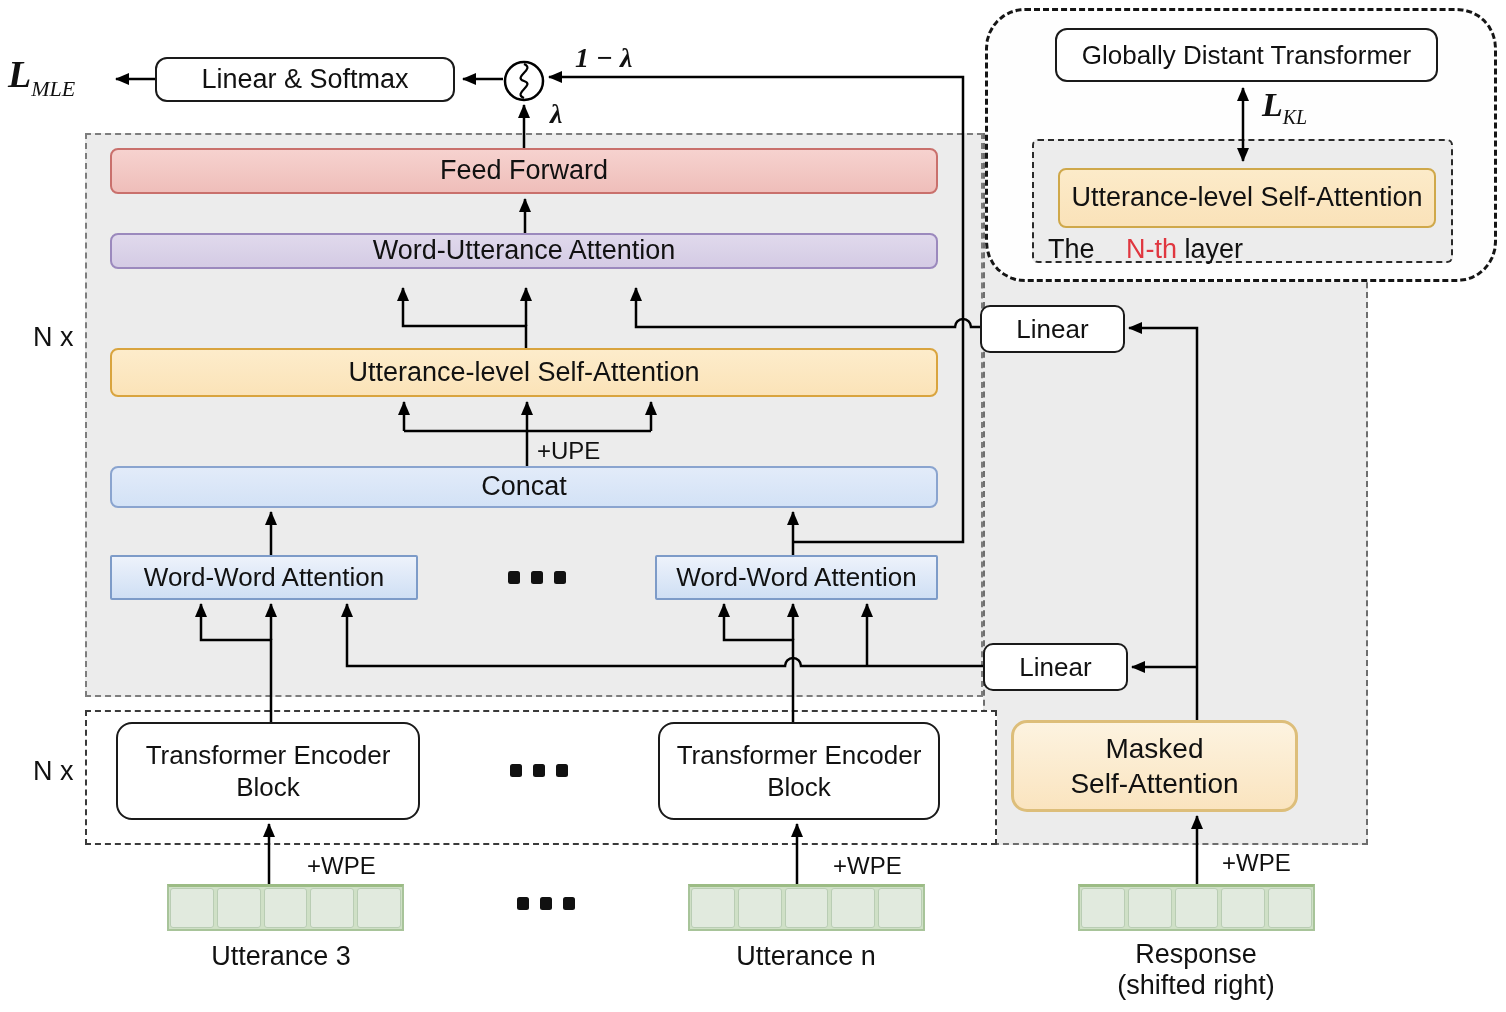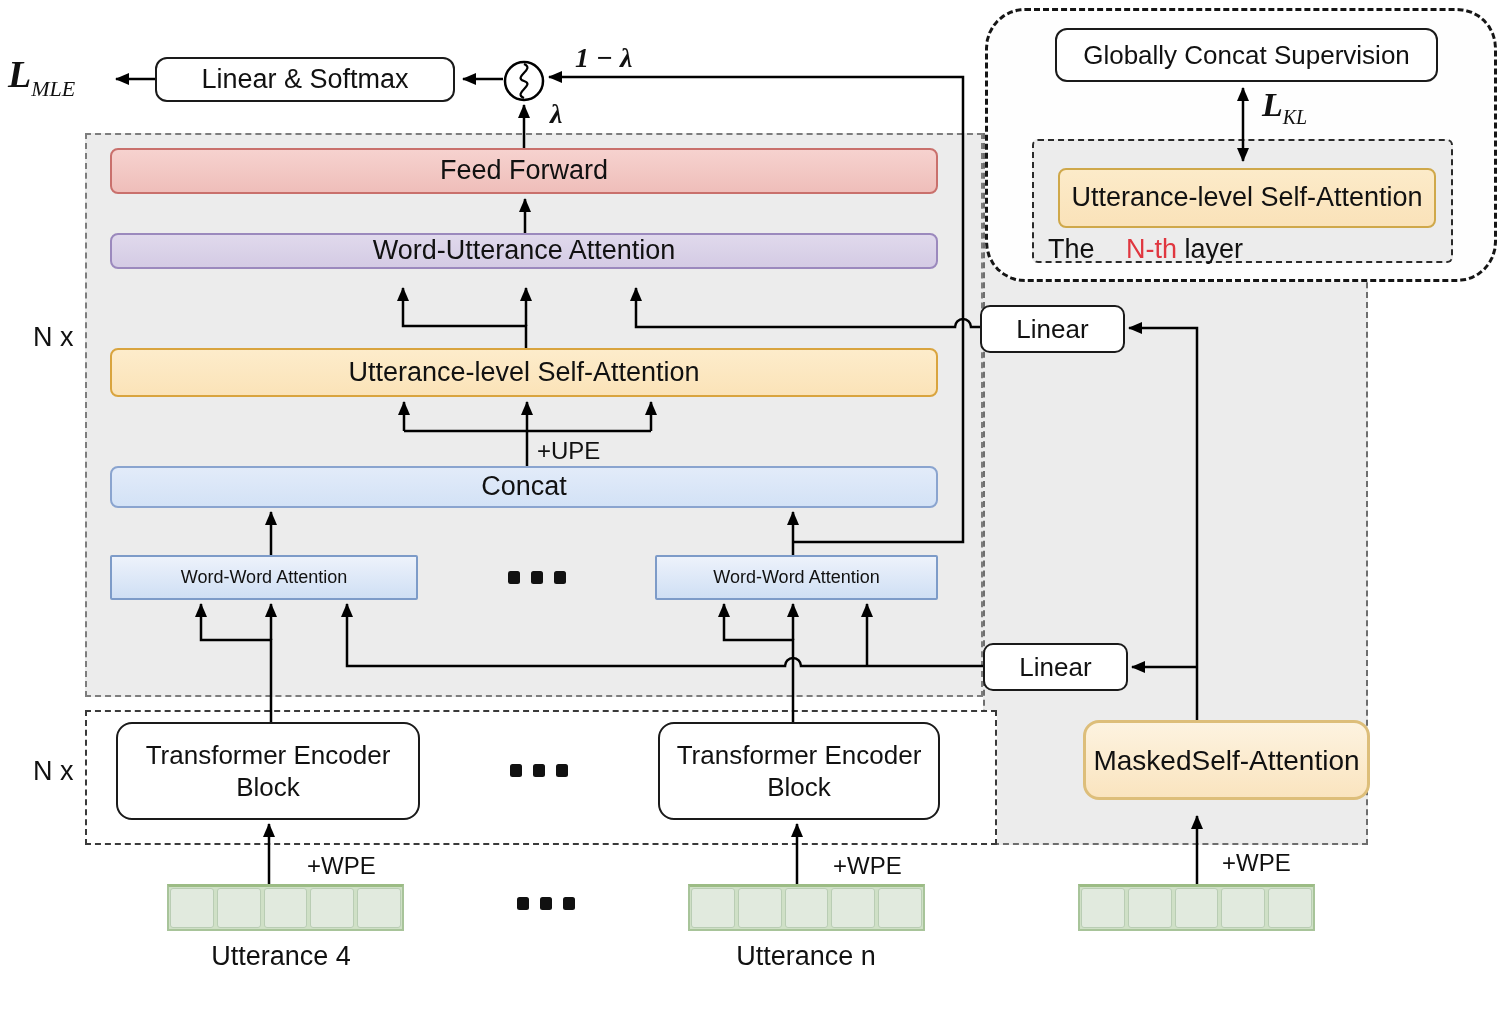--- a/index.html
+++ b/index.html
@@ -13,21 +13,21 @@
   .roundedDash{background:#fefefe;border:3px dashed #151515;border-radius:40px;}
   .innerDash{background:var(--panel-fill);border:2.5px dashed #2a2a2a;border-radius:6px;}
   
   .node{display:flex;align-items:center;justify-content:center;text-align:center;
         border-radius:8px;font-size:27px;line-height:1.25;}
   .white-node{background:#ffffff;border:2.5px solid #1a1a1a;}
   .ff{background:linear-gradient(180deg,#f6d2cf,#efbeba);border:2.5px solid var(--ff-border);}
   .wua{background:linear-gradient(180deg,#e0d9ec,#d4cbe4);border:2.5px solid var(--wua-border);}
   .ulsa{background:linear-gradient(180deg,#fdeccb,#fbe3b8);border:2.5px solid var(--ulsa-border);}
   .concat{background:linear-gradient(180deg,#e2ebf9,#d3e2f6);border:2.5px solid var(--concat-border);}
-  .wwa{background:linear-gradient(180deg,#edf2fb,#cfdff4);border:2px solid var(--wwa-border);border-radius:2px;font-size:18px;}
+  .wwa{background:linear-gradient(180deg,#edf2fb,#cfdff4);border:2px solid var(--wwa-border);border-radius:2px;font-size:26px;}
   .teb{background:#ffffff;border:2.5px solid #1a1a1a;border-radius:16px;font-size:26px;}
   .msa{background:linear-gradient(180deg,#fdf3e0,#fae4bf);border:3px solid var(--msa-border);border-radius:16px;font-size:28px;}
   .ulsa2{background:linear-gradient(180deg,#fcebc9,#fae2b9);border:2.5px solid var(--ulsa2-border);border-radius:8px;}
   
   .strip{display:flex;gap:3px;background:#cfe0c6;border:2px solid #a8c49a;border-top:3px solid #9cbc85;padding:1px;}
   .cell{flex:1;background:#e1eade;border:1.5px solid #b9cdb4;border-radius:3px;}
   
   .math{font-family:"Liberation Serif",serif;font-style:italic;font-weight:bold;}
   .loss{font-size:38px;}
   .loss sub{font-size:22px;font-weight:normal;}
@@ -107,21 +107,21 @@
   <div class="abs math loss" style="left:8px;top:52px;">
     <span>L</span><sub>MLE</sub>
   </div>
   <div class="abs node white-node" style="left:155px;top:57px;width:300px;height:45px;border-radius:12px;">
     <span>Linear &amp; Softmax</span>
   </div>
   <div class="abs mlabel" style="left:575px;top:42px;"><span>1 − λ</span></div>
   <div class="abs mlabel" style="left:550px;top:98px;"><span>λ</span></div>
 
   <div class="abs node white-node" style="left:1055px;top:28px;width:383px;height:54px;border-radius:12px;font-size:26px;">
-    <span>Globally Concat Supervision</span>
+    <span>Globally Distant Transformer</span>
   </div>
   <div class="abs math loss" style="left:1262px;top:86px;font-size:34px;">
     <span>L</span><sub style="font-size:20px;">KL</sub>
   </div>
   <div class="abs node ulsa2" style="left:1058px;top:168px;width:378px;height:60px;font-size:27px;">
     <span>Utterance-level Self-Attention</span>
   </div>
   <div class="abs plain" style="left:1048px;top:234px;">
     <span>The </span><span class="note-red">N-th</span><span> layer</span>
   </div>
@@ -168,21 +168,21 @@
     </div>
   <div class="abs node teb" style="left:658px;top:722px;width:282px;height:98px;">
     <span style="display:block;width:260px;">Transformer Encoder Block</span>
     </div>
   <div class="abs dots" style="left:505px;top:764px;width:68px;">
       <i></i>
       <i></i>
       <i></i>
     </div>
 
-  <div class="abs node msa" style="left:1083px;top:720px;width:287px;height:80px;flex-direction:row;">
+  <div class="abs node msa" style="left:1011px;top:720px;width:287px;height:92px;flex-direction:column;">
     <span>Masked</span>
     <span>Self-Attention</span>
   </div>
 
   <div class="abs strip" style="left:167px;top:884px;width:237px;height:47px;">
     <div class="cell"></div>
       <div class="cell"></div>
       <div class="cell"></div>
       <div class="cell"></div>
       <div class="cell"></div>
@@ -204,16 +204,20 @@
   <div class="abs dots" style="left:512px;top:897px;width:68px;">
       <i></i>
       <i></i>
       <i></i>
     </div>
 
   <div class="abs small-label" style="left:307px;top:852px;"><span>+WPE</span></div>
   <div class="abs small-label" style="left:833px;top:852px;"><span>+WPE</span></div>
   <div class="abs small-label" style="left:1222px;top:849px;"><span>+WPE</span></div>
 
-  <div class="abs caption" style="left:181px;top:941px;width:200px;"><span>Utterance 4</span></div>
+  <div class="abs caption" style="left:181px;top:941px;width:200px;"><span>Utterance 3</span></div>
   <div class="abs caption" style="left:706px;top:941px;width:200px;"><span>Utterance n</span></div>
+  <div class="abs caption" style="left:1081px;top:939px;width:230px;">
+    <span style="display:block;">Response</span>
+    <span style="display:block;">(shifted right)</span>
+  </div>
 
 </div>
 
 </body></html>

